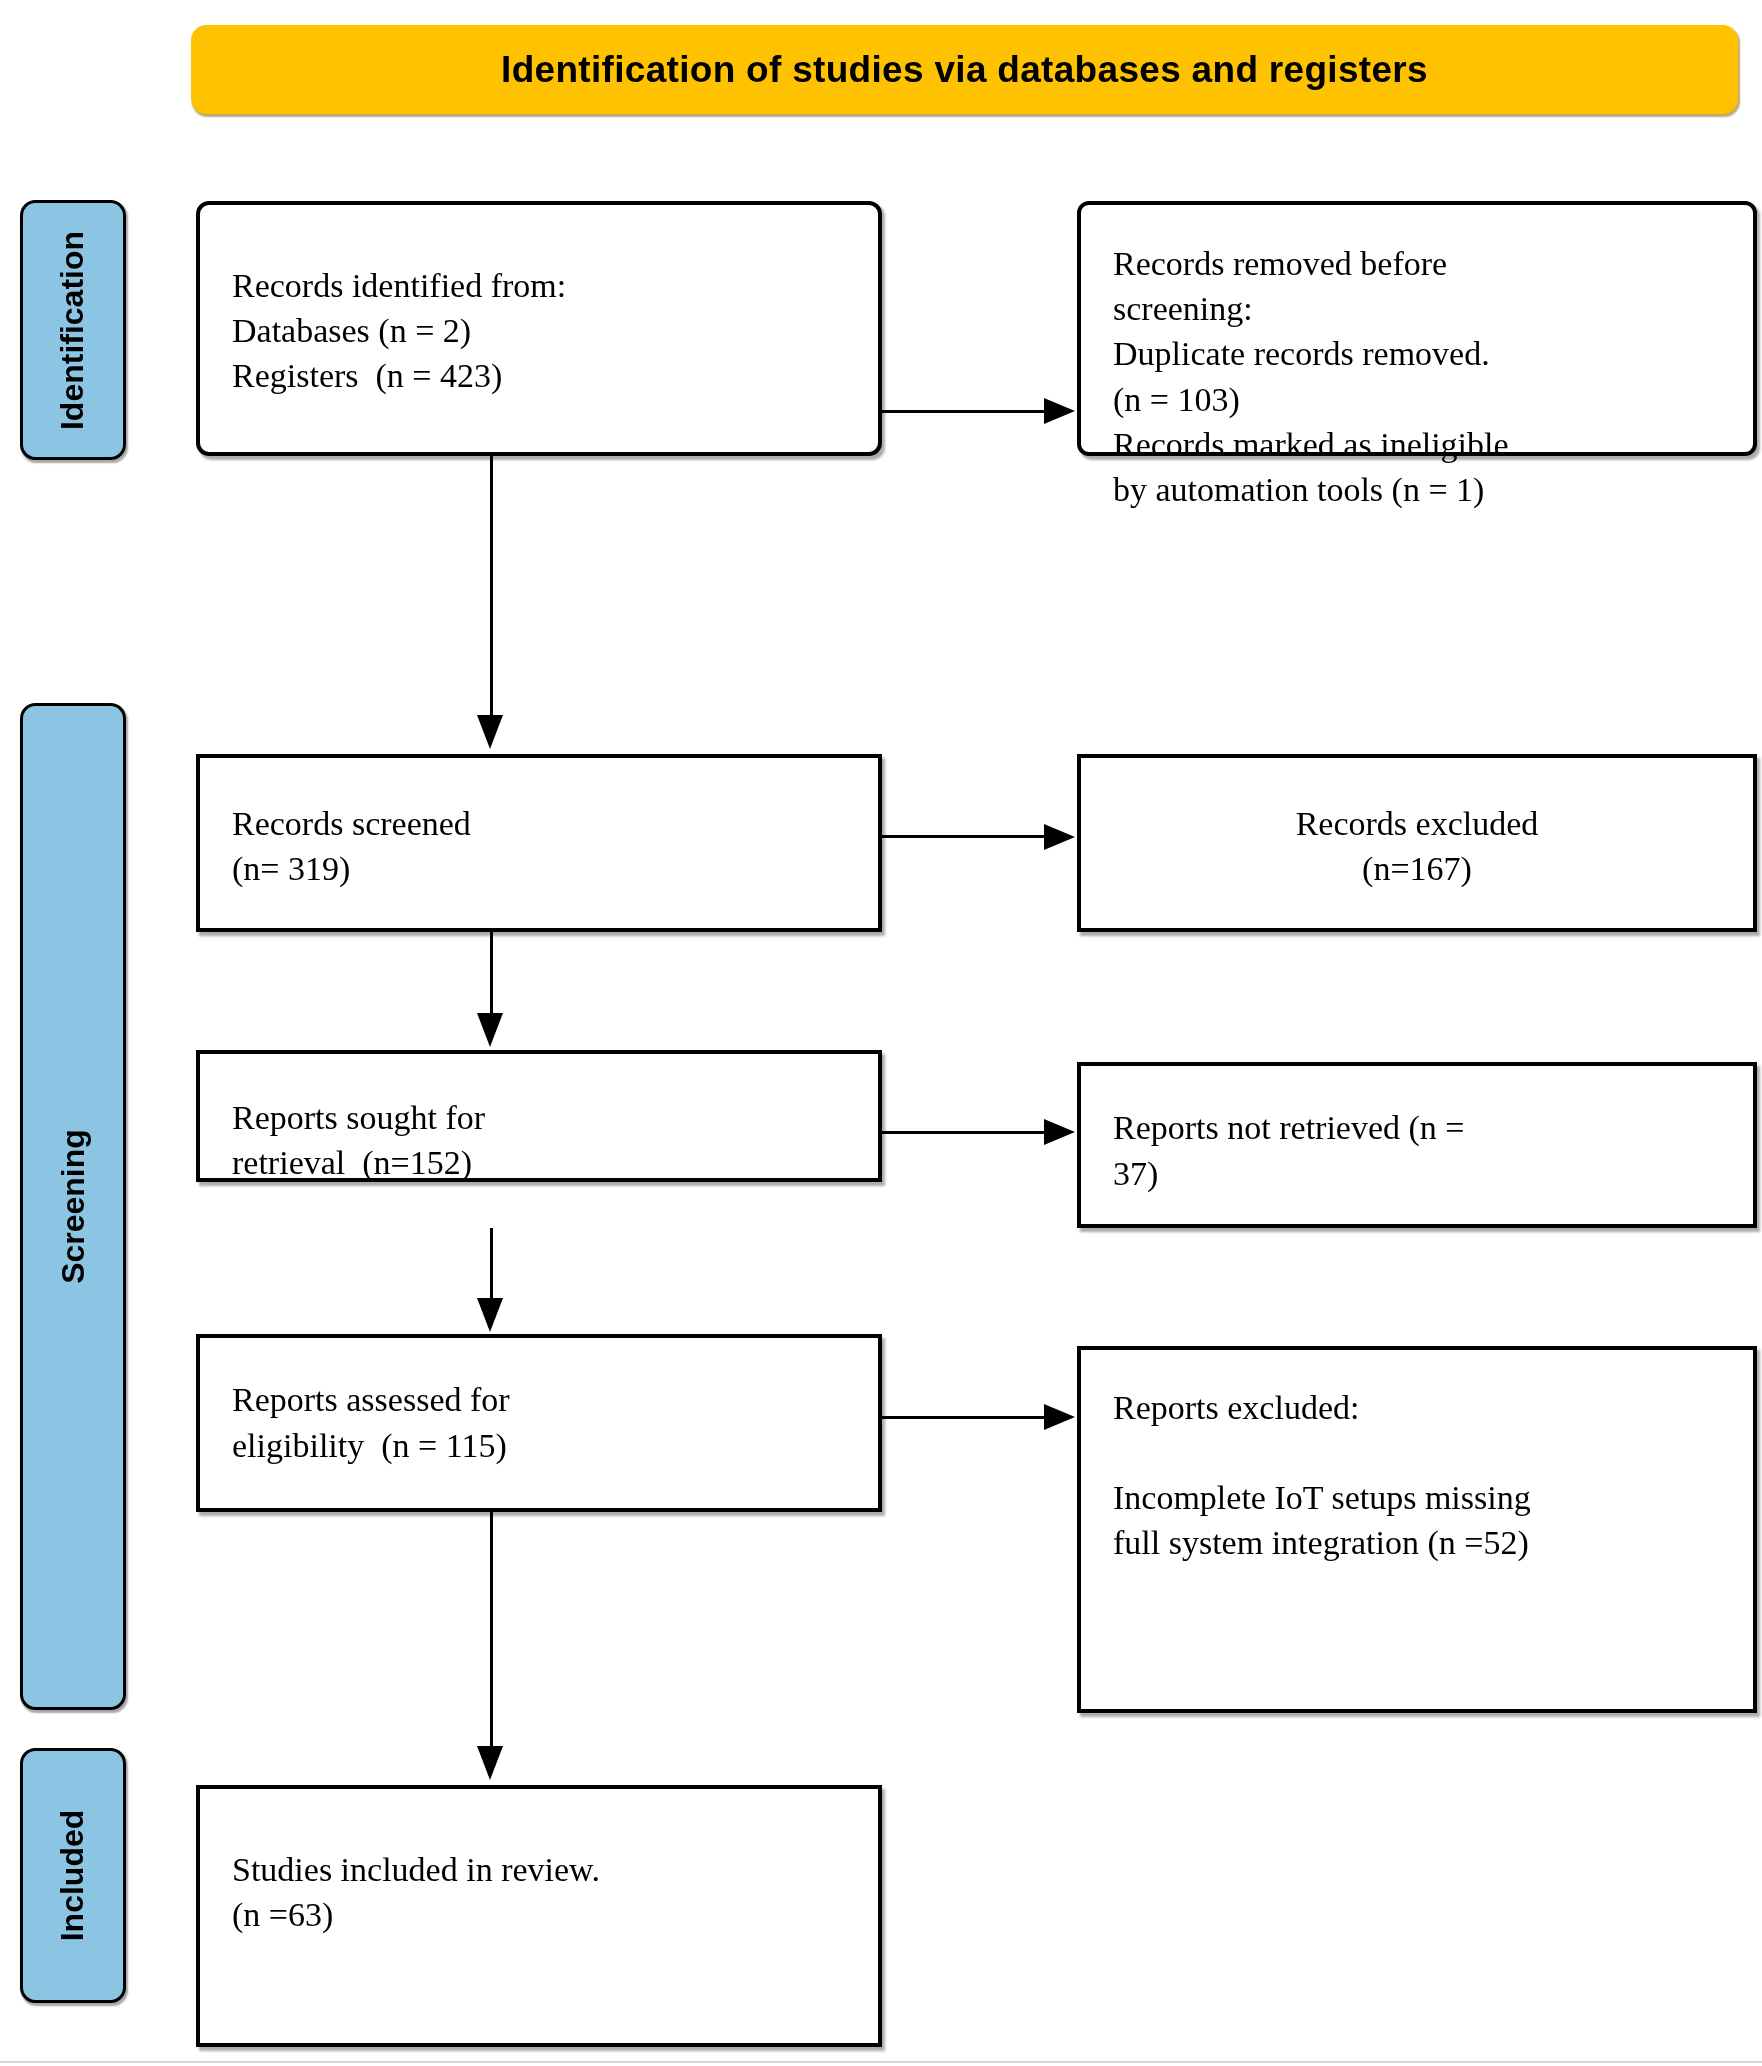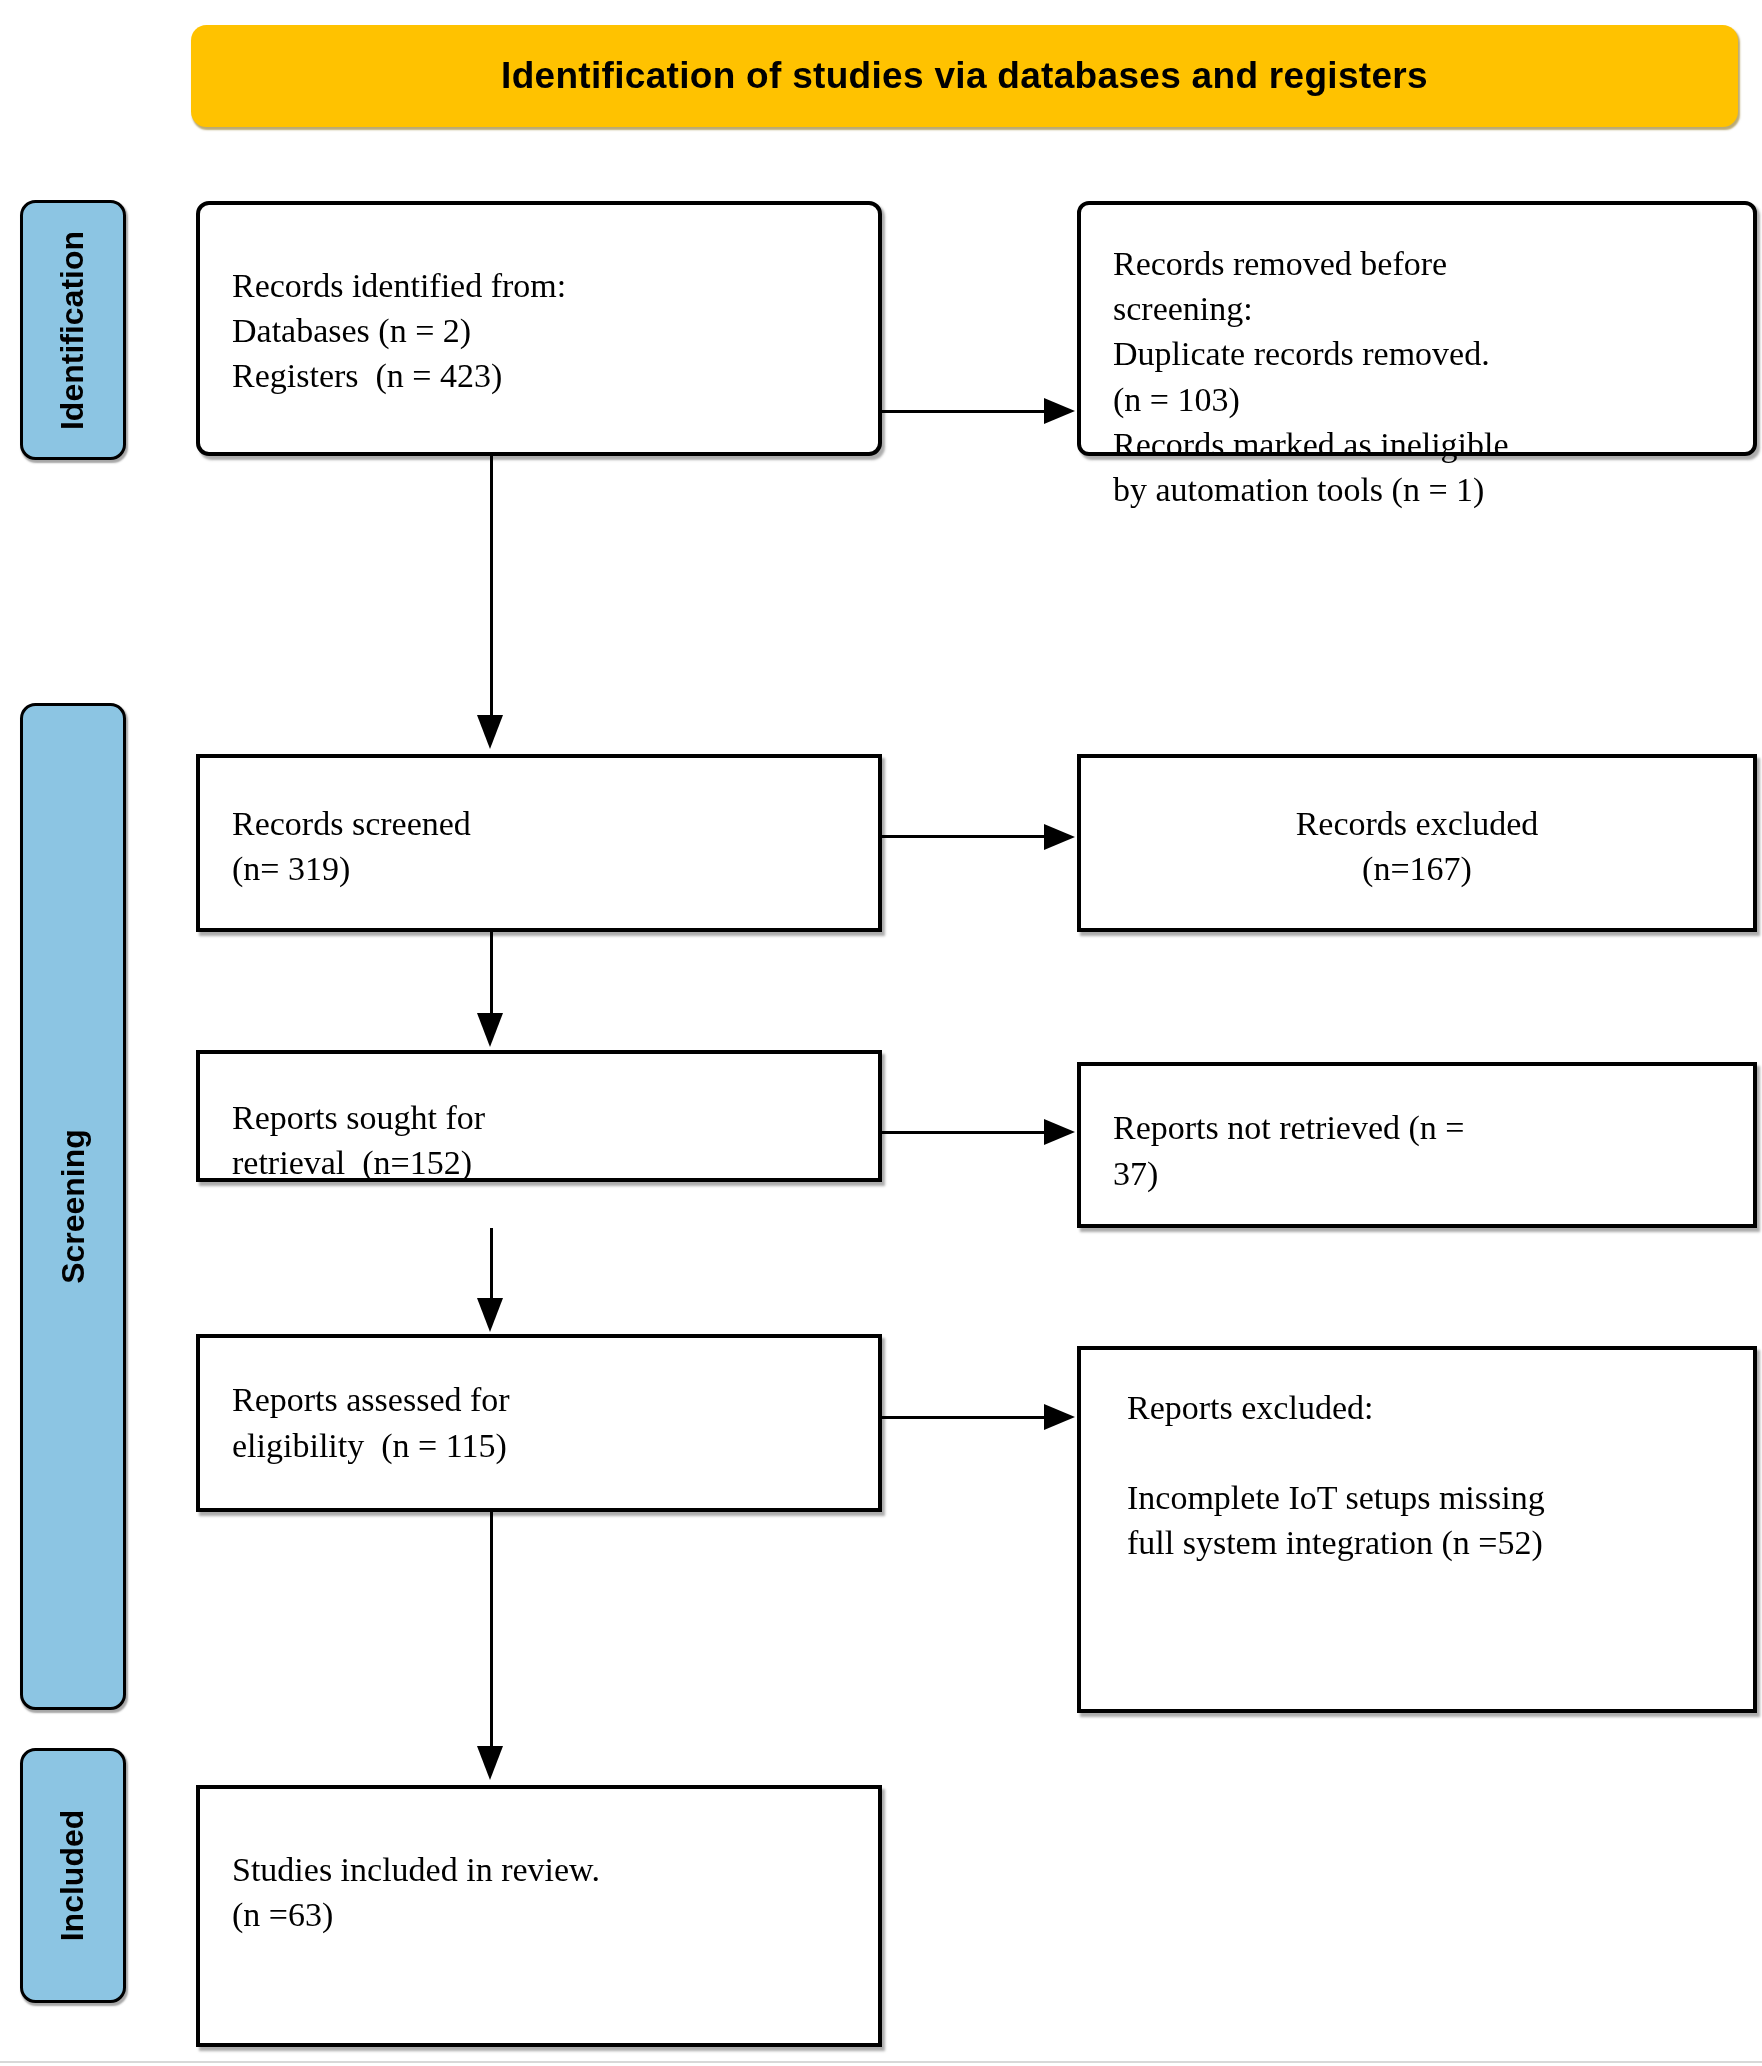--- a/index.html
+++ b/index.html
@@ -18,21 +18,21 @@
     background: #ffffff;
     overflow: hidden;
   }
 
   
   .banner {
     position: absolute;
     left: 191px;
     top: 25px;
     width: 1547px;
-    height: 102px;
+    height: 89px;
     background: #FFC200;
     border-radius: 15.4px;
     box-shadow: 1.8px 2.4px 1.8px rgba(130,100,0,0.55);
     display: flex;
     align-items: center;
     justify-content: center;
   }
   .banner-title {
     font-family: "Liberation Sans", "DejaVu Sans", sans-serif;
     font-weight: bold;
@@ -100,21 +100,21 @@
   #box-excluded-rep { left: 1077px; top: 1346px; width: 680px; height: 367px; }
 
   
   #box-identified   .stack { padding-top: 34px; }
   #box-removed      .stack { padding-top: 12px; }
   #box-screened     .stack { padding-top: 19px; }
   #box-excluded-rec .stack { padding-top: 19px; text-align: center; }
   #box-sought       .stack { padding-top: 16.6px; }
   #box-notretrieved .stack { padding-top: 15.4px; }
   #box-assessed     .stack { padding-top: 15.4px; }
-  #box-excluded-rep .stack { padding-top: 10.7px; margin-left: 14px; }
+  #box-excluded-rep .stack { padding-top: 10.7px; }
   #box-included     .stack { padding-top: 34px; }
   .v-line {
     position: absolute;
     width: 3px;
     background: #000000;
   }
   .h-line {
     position: absolute;
     height: 3px;
     background: #000000;

